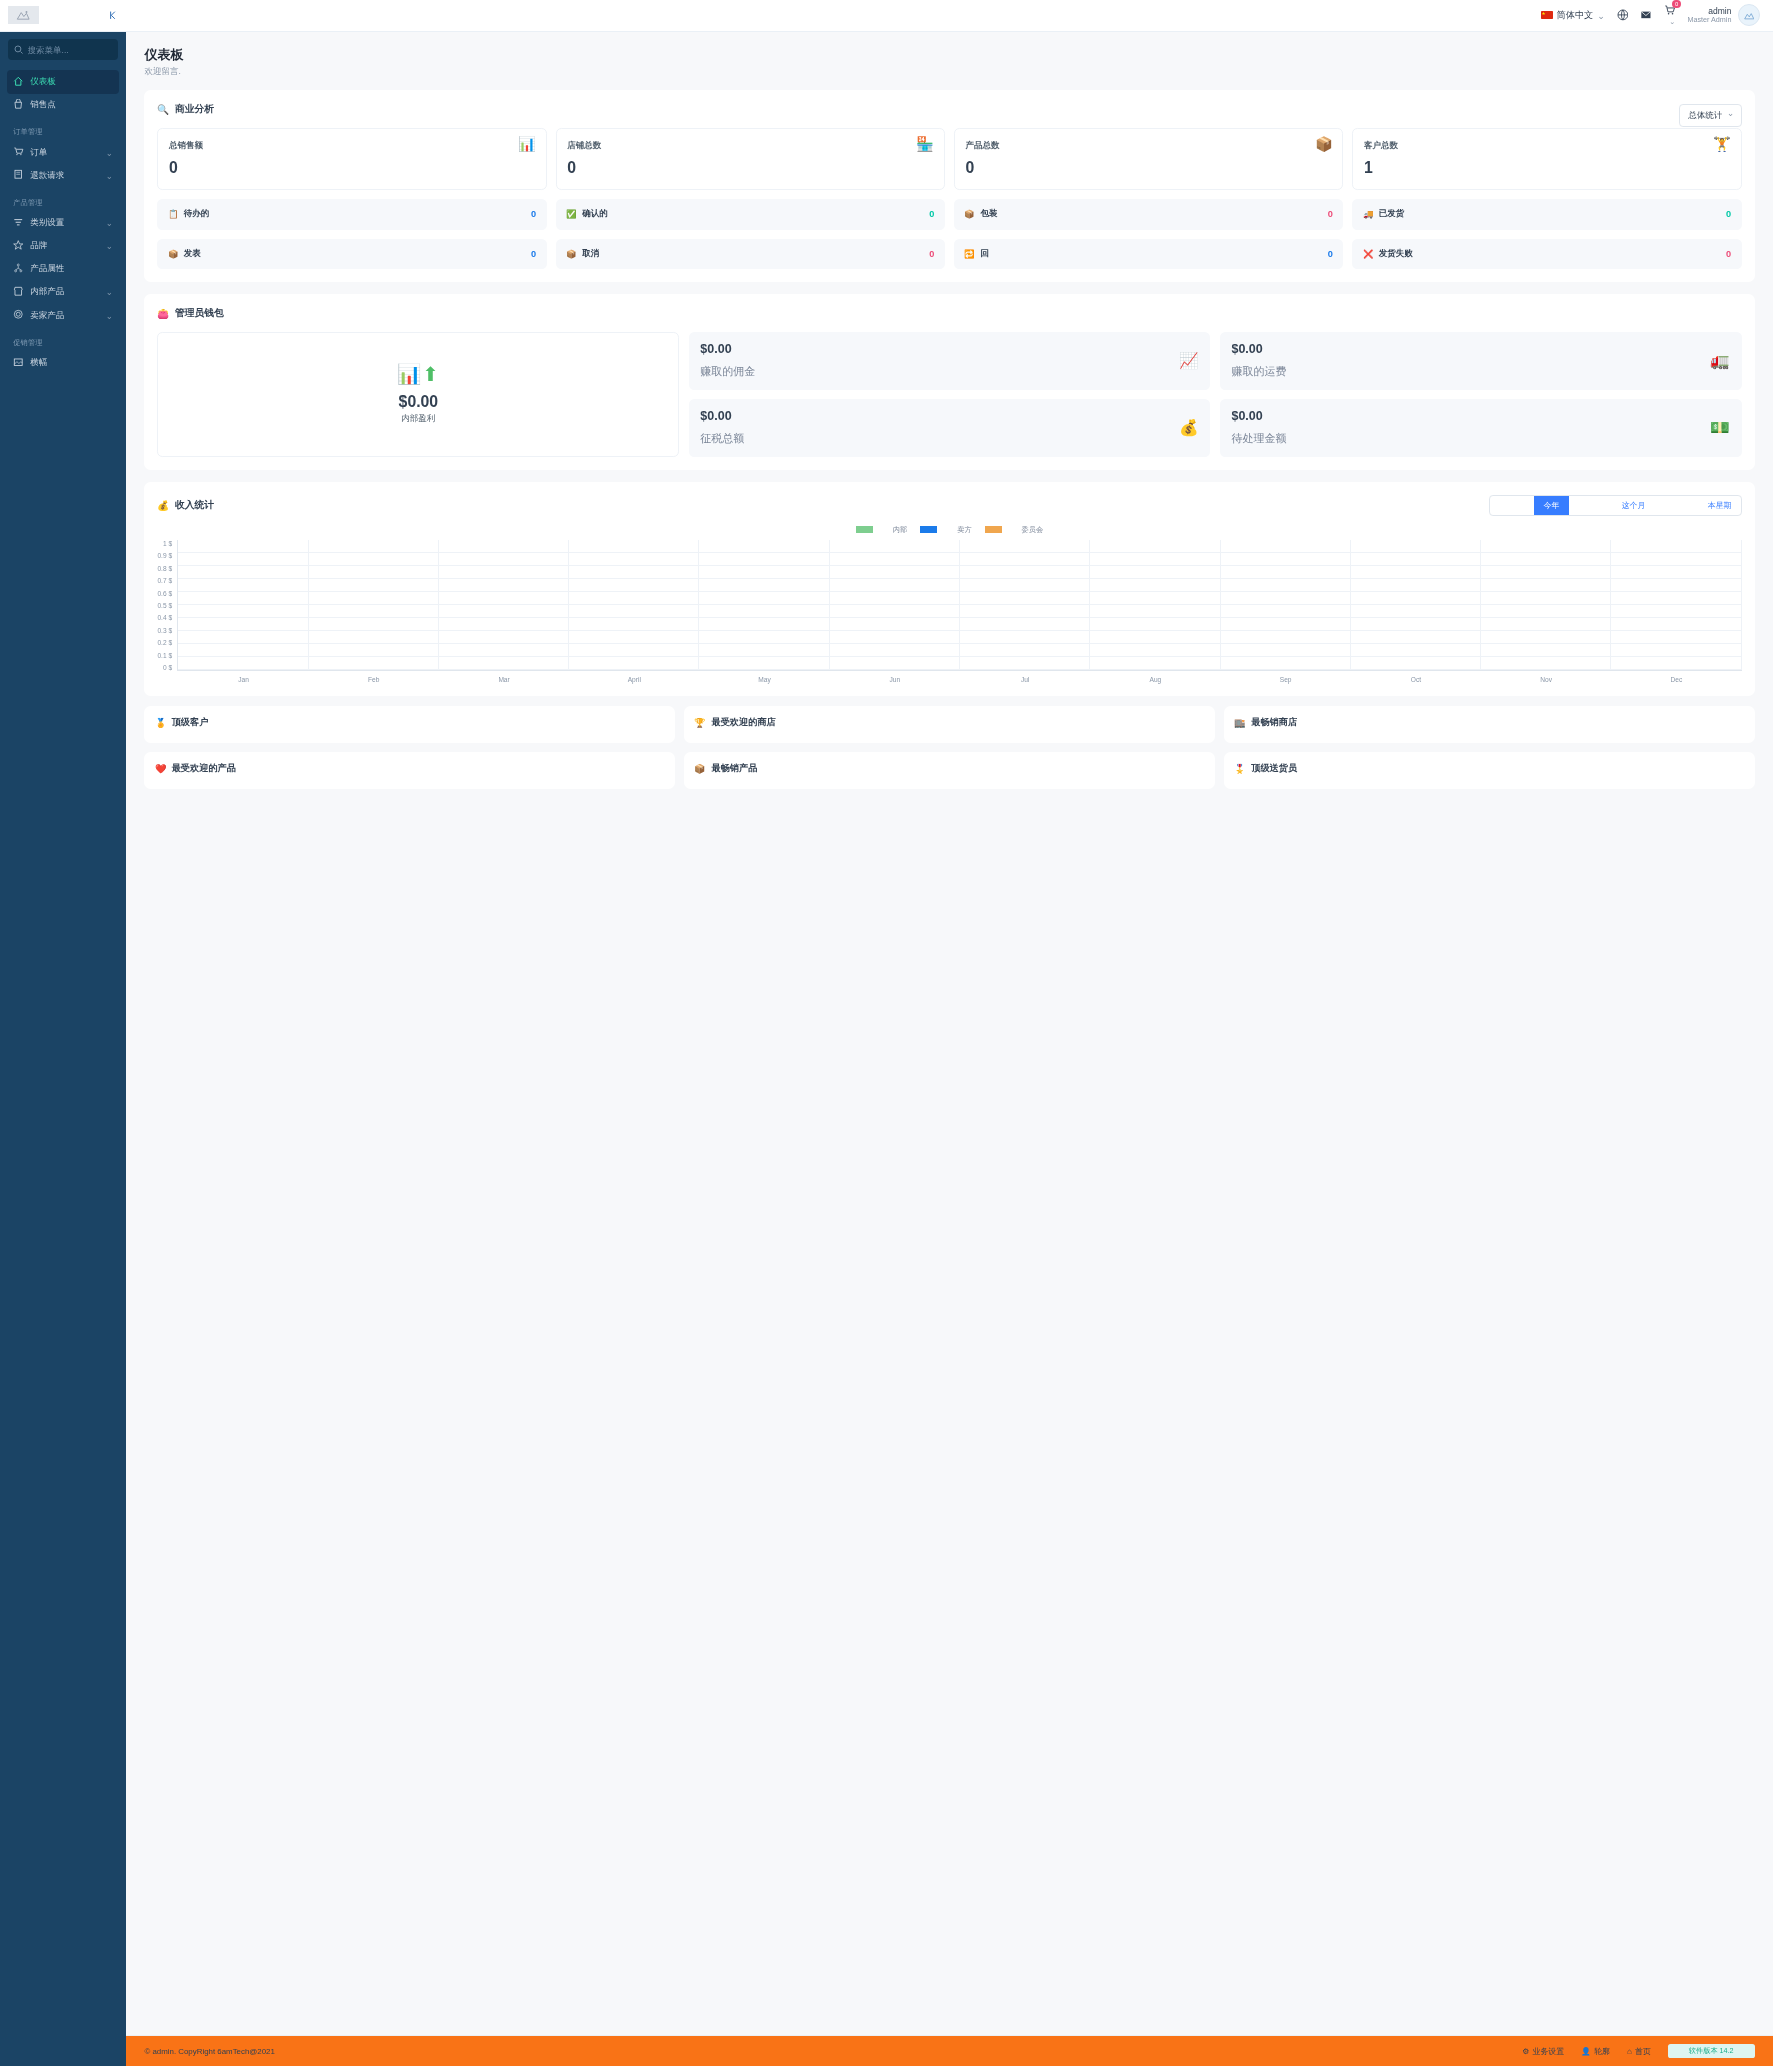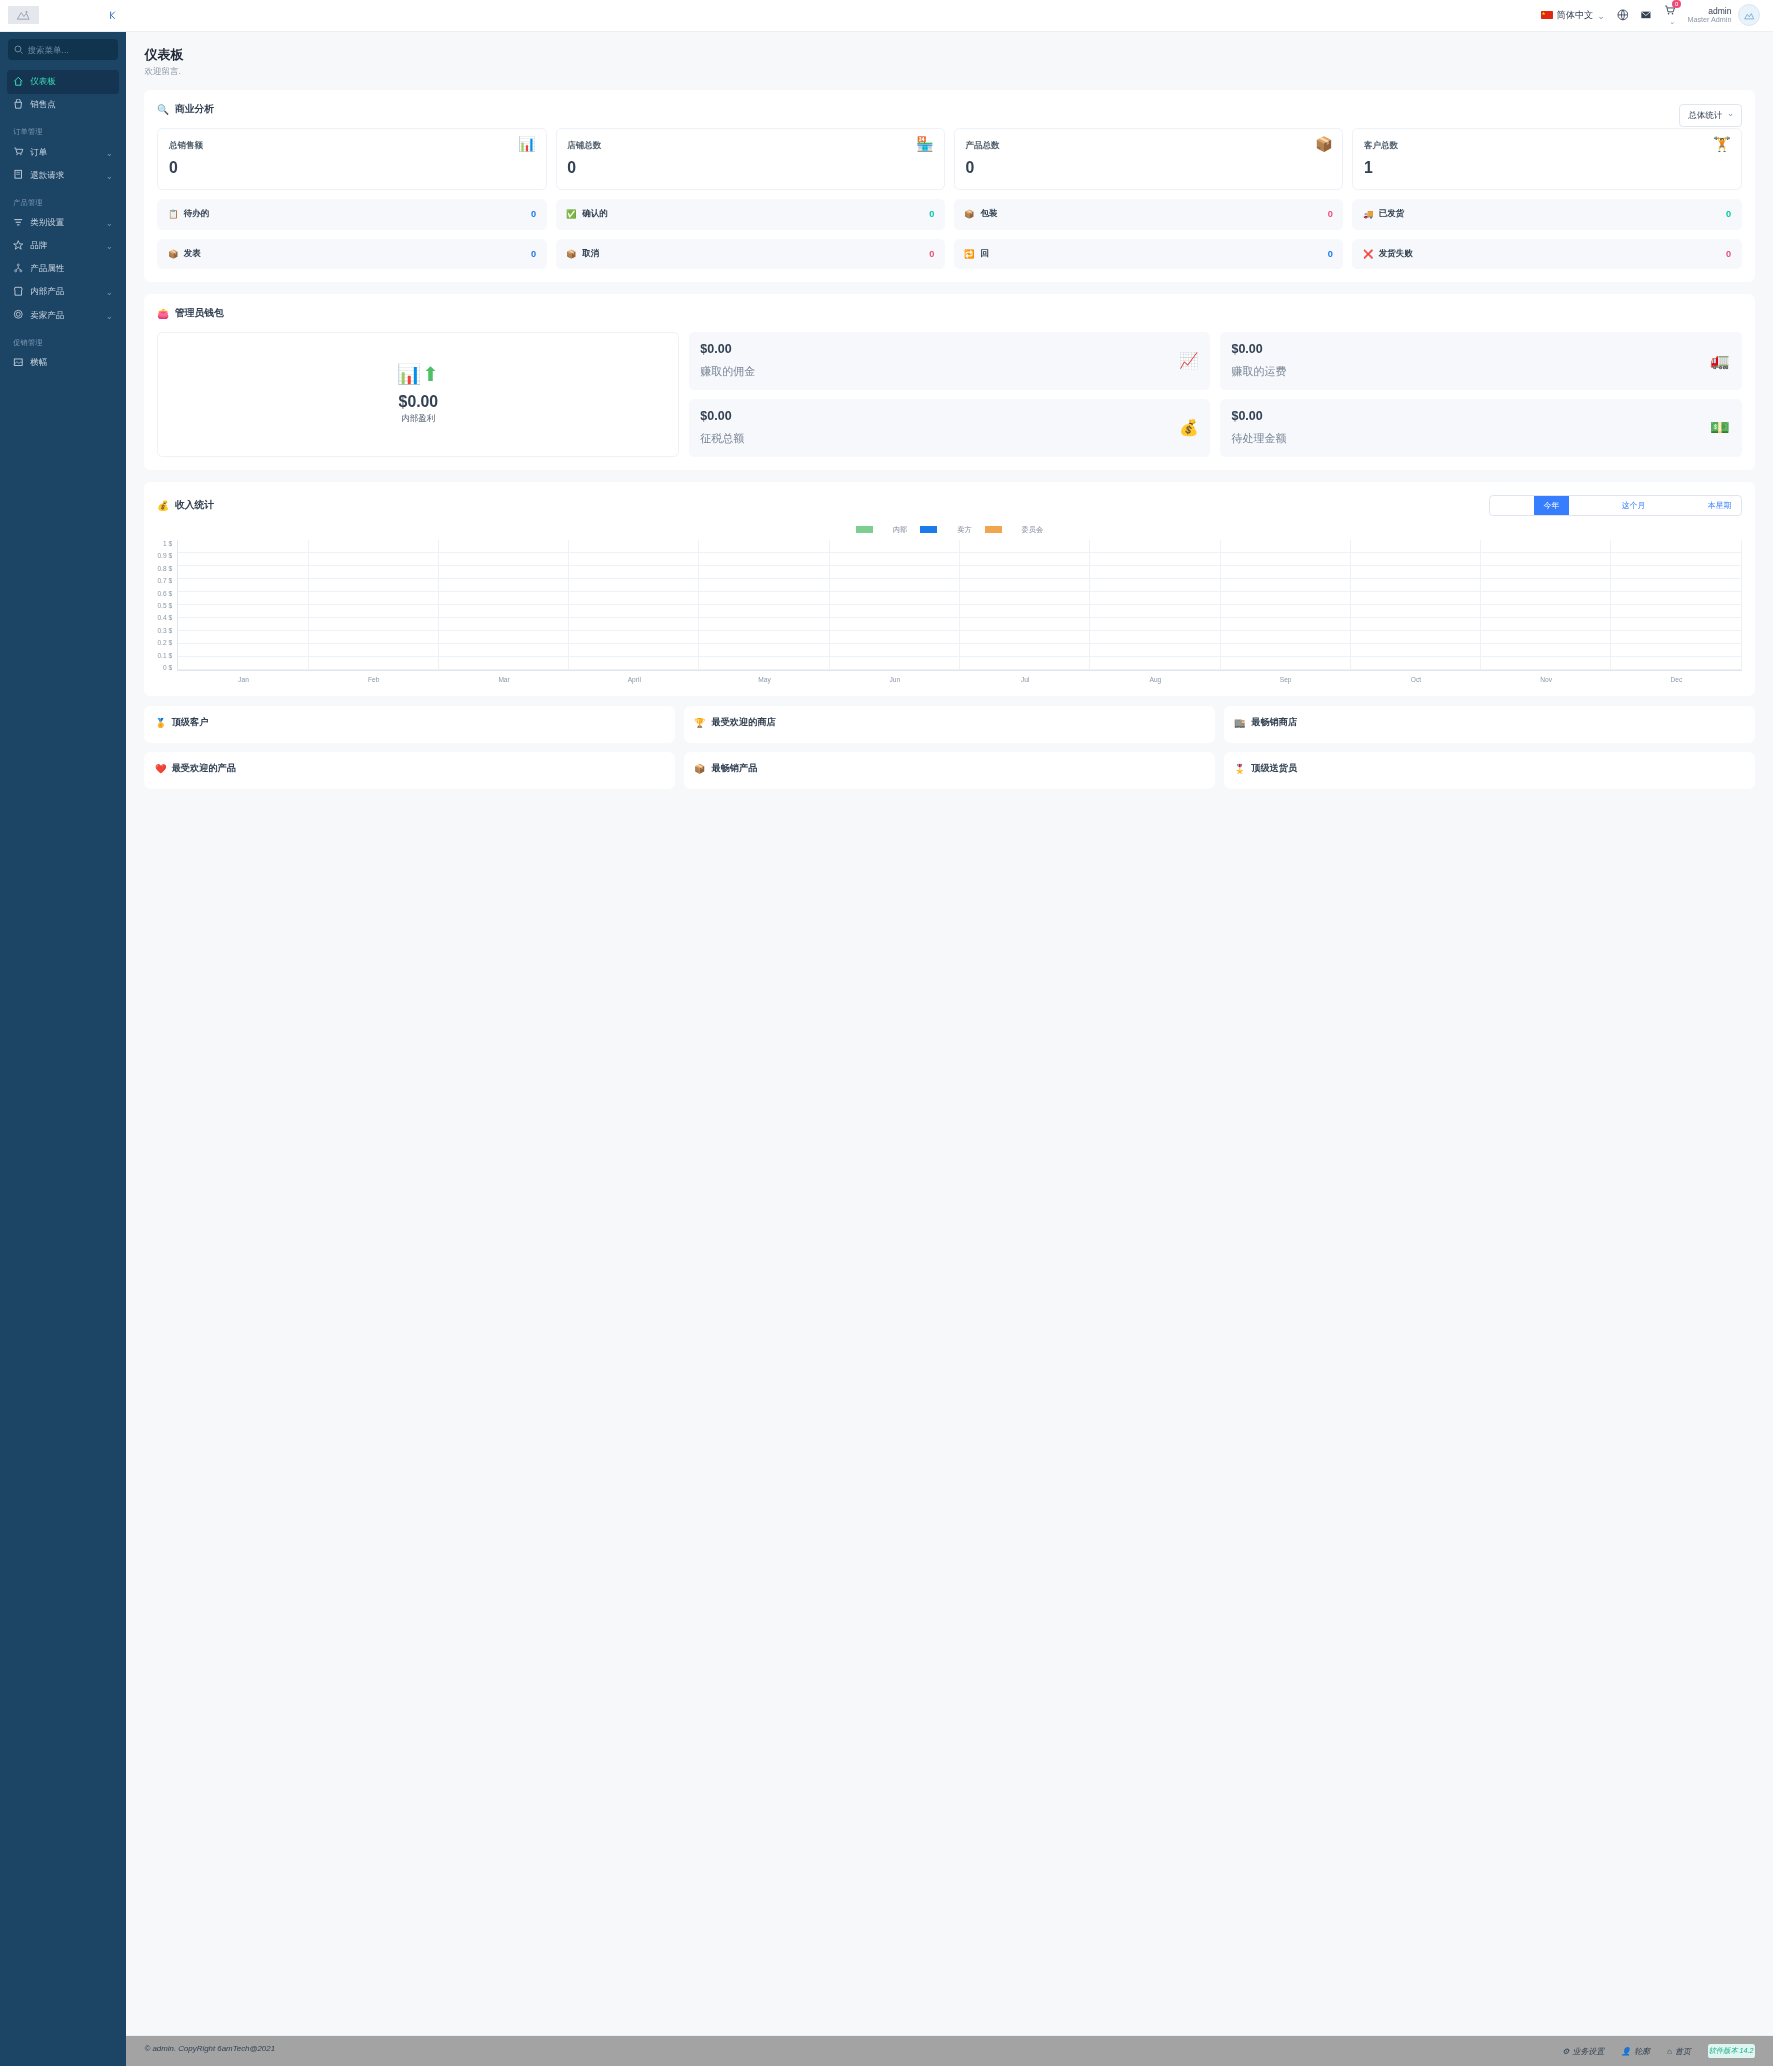--- a/index.html
+++ b/index.html
@@ -64,24 +64,24 @@
 .chart-x { display: grid; grid-template-columns: repeat(12,1fr); margin-left: 21px; margin-top: 5.3px; font-size: 6.6px; color: #8a97a8; text-align: center; }
 .legend { display: flex; justify-content: center; gap: 13px; margin-bottom: 5.3px; font-size: 7.2px; color: #7b8698; }
 .legend span { display: inline-flex; align-items: center; gap: 20px; }
 .swatch { width: 17px; height: 6.6px; display: inline-block; }
 .btn-group { display: flex; border: 0.7px solid #e0e6ed; border-radius: 3.9px; overflow: hidden; }
 .btn-group > div { padding: 3.9px 9.2px; font-size: 7.9px; cursor: pointer; color: #377dff; margin-left: 44px; }
 .btn-group > div.active { background: #377dff; color: #fff; }
 .panels3 { display: grid; grid-template-columns: repeat(3,1fr); gap: 9.2px; margin-top: 9.2px; }
 .panel { background: #fff; border-radius: 6.6px; padding: 10.5px; min-height: 37px; }
 .panel .ph { display: flex; align-items: center; gap: 5.3px; font-weight: 600; font-size: 9.2px; }
-.footer { background: #a3a3a3; margin-top: 11.8px; padding: 7.9px 18.4px; display: flex; justify-content: space-between; border-top: 0.7px solid #eaf0f6; font-size: 7.9px; font-style: italic; }
+.footer { background: #f97316; margin-top: 11.8px; padding: 7.9px 18.4px; display: flex; align-items: center; justify-content: space-between; border-top: 0.7px solid #eaf0f6; font-size: 7.9px; }
 .footer .links { display: flex; gap: 17px; align-items: center; }
 .footer .links a { display: flex; align-items: center; gap: 3.3px; color: #334152; text-decoration: none; cursor: pointer; }
-.version { background: #def5f0; color: #1aae8b; border-radius: 2.6px; padding: 2px 1px; font-size: 7.2px; }
+.version { background: #def5f0; color: #1aae8b; border-radius: 2.6px; padding: 2px 21px; font-size: 7.2px; }
 .ico { width: 10.5px; height: 10.5px; display: inline-block; }
 svg { display: block; }
 </style>
 </head>
 <body>
 
 <div class="app">
   <aside class="sidebar">
     <div class="sidebar-header">
       <div class="logo">

